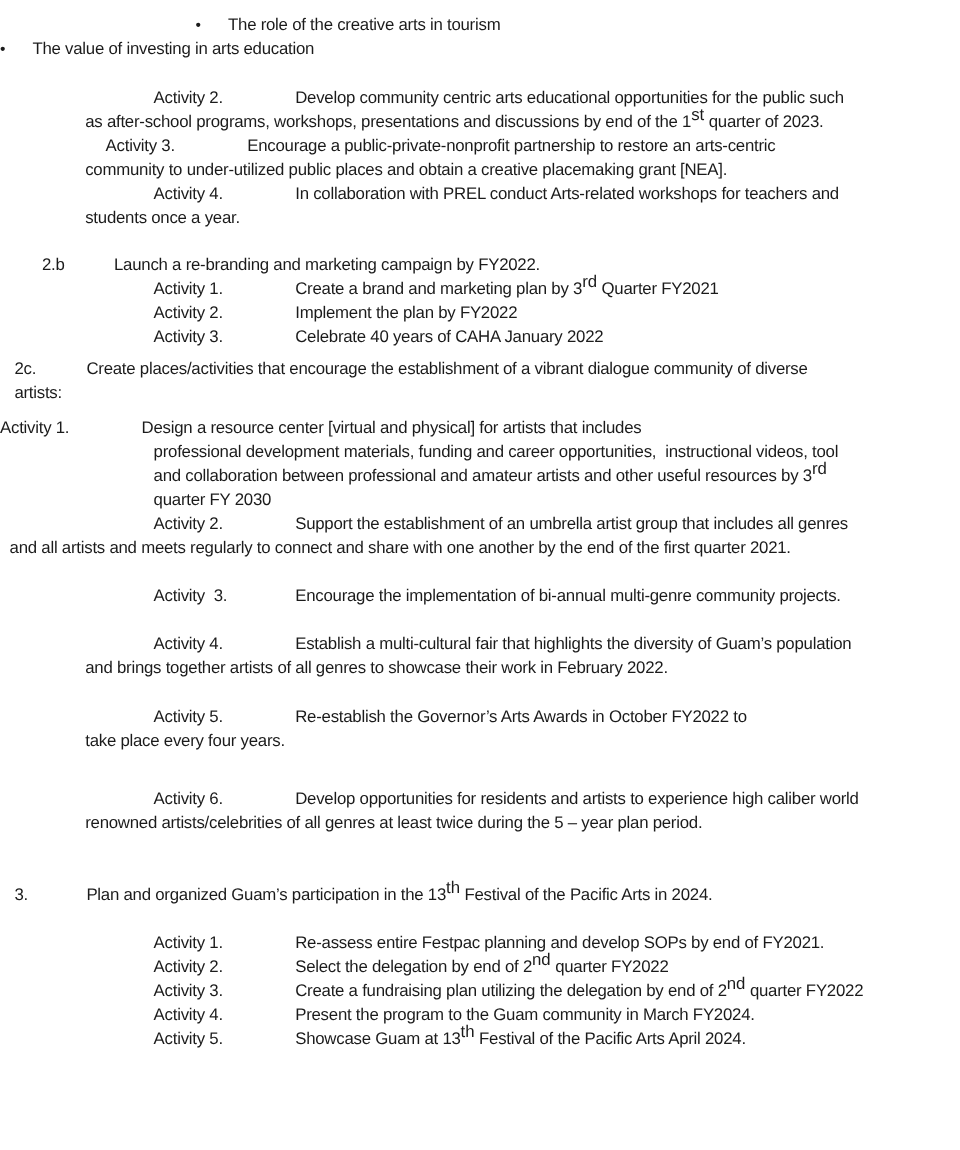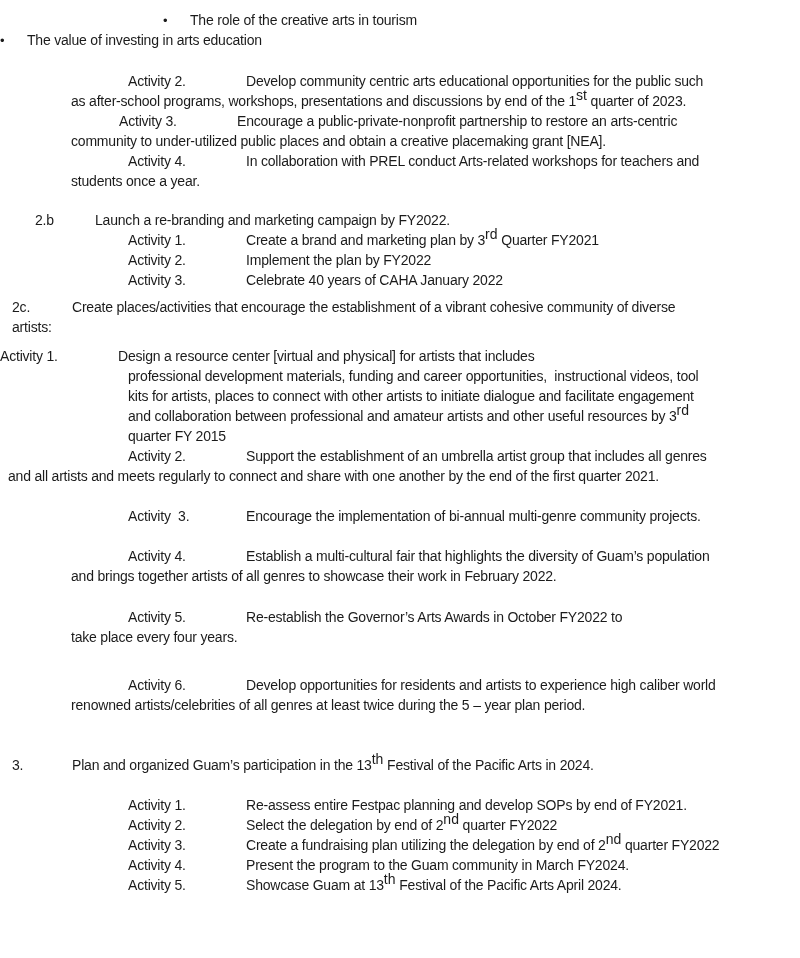--- a/index.html
+++ b/index.html
@@ -38,35 +38,34 @@
   }
 </style>
 </head>
 <body>
 
 <div id="page">
     <div class="ln" style="padding-left: 163px;"><span class="bdot">•</span><span>The role of the creative arts in tourism</span></div>
     <div class="ln" style=""><span class="bdot">•</span><span>The value of investing in arts education</span></div>
     <div class="ln" style="margin-top: 21px; padding-left: 128px;"><span class="lab" style="width: 118px;">Activity 2.</span><span>Develop community centric arts educational opportunities for the public such</span></div>
     <div class="ln" style="padding-left: 71px;"><span>as after-school programs, workshops, presentations and discussions by end of the 1</span><sup class="sup">st</sup><span> quarter of 2023.</span></div>
-    <div class="ln" style="padding-left: 119px;"><span class="lab" style="width: 118px;">Activity 3.</span><span>Encourage a public-private-nonprofit partnership to restore an arts-centric</span></div>
+    <div class="ln" style="padding-left: 88px;"><span class="lab" style="width: 118px;">Activity 3.</span><span>Encourage a public-private-nonprofit partnership to restore an arts-centric</span></div>
     <div class="ln" style="padding-left: 71px;"><span>community to under-utilized public places and obtain a creative placemaking grant [NEA].</span></div>
     <div class="ln" style="padding-left: 128px;"><span class="lab" style="width: 118px;">Activity 4.</span><span>In collaboration with PREL conduct Arts-related workshops for teachers and</span></div>
     <div class="ln" style="padding-left: 71px;"><span>students once a year.</span></div>
     <div class="ln" style="margin-top: 19px; padding-left: 12px; margin-left: 23px;"><span class="lab" style="width: 60px;">2.b</span><span>Launch a re-branding and marketing campaign by FY2022.</span></div>
     <div class="ln" style="padding-left: 128px;"><span class="lab" style="width: 118px;">Activity 1.</span><span>Create a brand and marketing plan by 3</span><sup class="sup">rd</sup><span> Quarter FY2021</span></div>
     <div class="ln" style="padding-left: 128px;"><span class="lab" style="width: 118px;">Activity 2.</span><span>Implement the plan by FY2022</span></div>
     <div class="ln" style="padding-left: 128px;"><span class="lab" style="width: 118px;">Activity 3.</span><span>Celebrate 40 years of CAHA January 2022</span></div>
-    <div class="ln" style="margin-top: 7px; padding-left: 12px;"><span class="lab" style="width: 60px;">2c.</span><span>Create places/activities that encourage the establishment of a vibrant cohesive community of diverse</span></div>
+    <div class="ln" style="margin-top: 7px; padding-left: 12px;"><span class="lab" style="width: 60px;">2c.</span><span>Create places/activities that encourage the establishment of a vibrant dialogue community of diverse</span></div>
     <div class="ln" style="padding-left: 12px;"><span>artists:</span></div>
     <div class="ln" style="margin-top: 9px; "><span class="lab" style="width: 118px;">Activity 1.</span><span>Design a resource center [virtual and physical] for artists that includes</span></div>
     <div class="ln" style="padding-left: 128px;"><span>professional development materials, funding and career opportunities,  instructional videos, tool</span></div>
-    <div class="ln" style="padding-left: 128px;"><span>kits for artists, places to connect with other artists to initiate dialogue and facilitate engagement</span></div>
     <div class="ln" style="padding-left: 128px;"><span>and collaboration between professional and amateur artists and other useful resources by 3</span><sup class="sup">rd</sup></div>
-    <div class="ln" style="padding-left: 128px;"><span>quarter FY 2015</span></div>
+    <div class="ln" style="padding-left: 128px;"><span>quarter FY 2030</span></div>
     <div class="ln" style="padding-left: 128px;"><span class="lab" style="width: 118px;">Activity 2.</span><span>Support the establishment of an umbrella artist group that includes all genres</span></div>
     <div class="ln" style="padding-left: 8px;"><span>and all artists and meets regularly to connect and share with one another by the end of the first quarter 2021.</span></div>
     <div class="ln" style="margin-top: 20px; padding-left: 128px;"><span class="lab" style="width: 118px;">Activity  3.</span><span>Encourage the implementation of bi-annual multi-genre community projects.</span></div>
     <div class="ln" style="margin-top: 20px; padding-left: 128px;"><span class="lab" style="width: 118px;">Activity 4.</span><span>Establish a multi-cultural fair that highlights the diversity of Guam’s population</span></div>
     <div class="ln" style="padding-left: 71px;"><span>and brings together artists of all genres to showcase their work in February 2022.</span></div>
     <div class="ln" style="margin-top: 21px; padding-left: 128px;"><span class="lab" style="width: 118px;">Activity 5.</span><span>Re-establish the Governor’s Arts Awards in October FY2022 to</span></div>
     <div class="ln" style="padding-left: 71px;"><span>take place every four years.</span></div>
     <div class="ln" style="margin-top: 28px; padding-left: 128px;"><span class="lab" style="width: 118px;">Activity 6.</span><span>Develop opportunities for residents and artists to experience high caliber world</span></div>
     <div class="ln" style="padding-left: 71px;"><span>renowned artists/celebrities of all genres at least twice during the 5 – year plan period.</span></div>
     <div class="ln" style="margin-top: 40px; padding-left: 12px;"><span class="lab" style="width: 60px;">3.</span><span>Plan and organized Guam’s participation in the 13</span><sup class="sup">th</sup><span> Festival of the Pacific Arts in 2024.</span></div>

